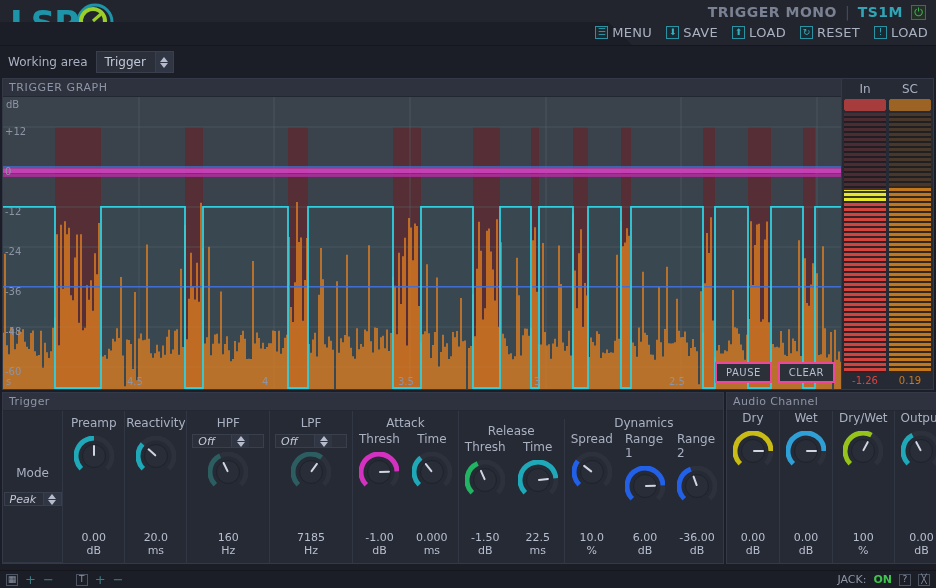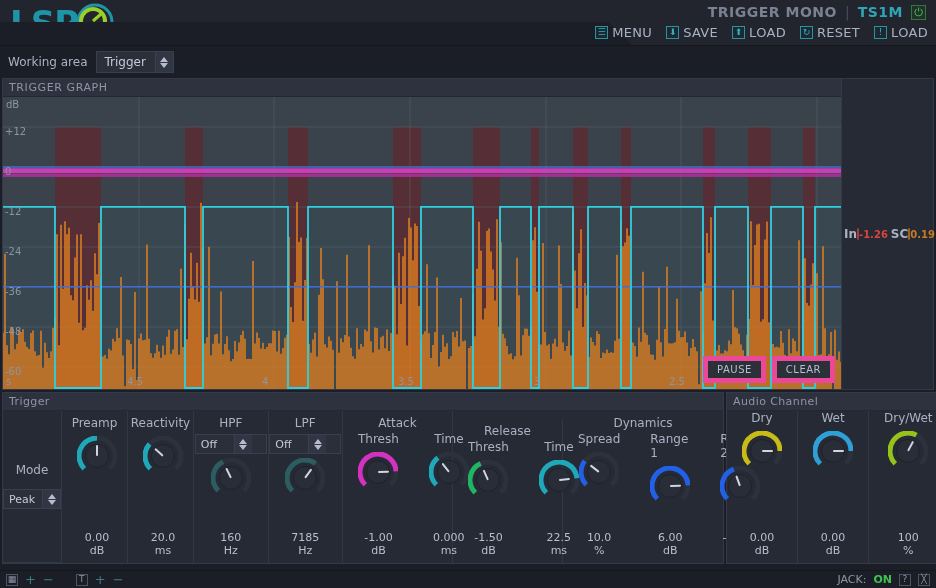--- a/index.html
+++ b/index.html
@@ -78,60 +78,60 @@
   .graph-header {
     height:18px; background:#2e323e; color:#8e95a6; font-size:11px;
     padding:2px 0 0 6px; letter-spacing:0.6px; border-bottom:1px solid #232731;
   }
   .graph-canvas { position:absolute; left:0; right:0; top:18px; bottom:0; background:#3a434b; overflow:hidden; }
   .gp-axis-text { position:absolute; color:#8d94a5; font-size:10px; pointer-events:none; }
   .meters-wrap {
     width:92px; border-left:1px solid #343948; display:flex; padding:2px 2px 0 2px; gap:3px;
     background:#262a35;
   }
-  .meter-col { flex:1; display:flex; align-items:center;font-weight:bold; }
+  .meter-col { flex:1; display:flex; flex-direction:column; align-items:center; }
   .meter-name { font-size:12px; color:#aab1c2; height:18px; line-height:17px; }
   .meter-head { width:100%; height:12px; margin-bottom:2px; border-radius:2px; }
   .meter-body { width:100%; flex:1; background:#23262f; position:relative; overflow:hidden; }
   .meter-val { font-size:10px; height:16px; line-height:16px; }
   .gbuttons { position:absolute; right:6px; bottom:6px; display:flex; gap:6px; z-index:5; }
   .gbtn {
-    background:#2b3039; border:5px solid #ec4899; color:#b8bfd0;
+    background:#2b3039; border:2px solid #ec4899; color:#b8bfd0;
     font-size:10px; padding:3px 9px; cursor:pointer; letter-spacing:0.5px;
   }
   
   .bottom { display:flex; gap:2px; margin:2px 2px 0 2px; height:172px; }
   .section { background:#262a35; border:1px solid #343948; display:flex; flex-direction:column; }
   .sec-title {
     height:18px; background:#2e323e; color:#8e95a6; font-size:11px;
     padding:2px 0 0 6px; letter-spacing:0.4px; border-bottom:1px solid #232731;
   }
   .sec-body { flex:1; display:flex; }
   .grp { display:flex; flex-direction:column; border-right:1px solid #323746; padding:0; }
   .grp:last-child { border-right:none; }
   .grp-title { text-align:center; color:#aab1c2; font-size:12px; padding:5px 0 2px 0; }
   .knobrow { display:flex; flex:1; }
-  .kcell { display:flex; flex-direction:column; align-items:center; flex:1; padding:0 15px; }
+  .kcell { display:flex; flex-direction:column; align-items:center; flex:1; padding:0 6px; }
   .klabel { font-size:12px; color:#aab1c2; margin-bottom:2px; }
   .kval { font-size:11px; color:#b8bfd0; text-align:center; line-height:13px; margin-top:auto; padding-bottom:6px;}
   .knob-wrap { position:relative; width:40px; height:40px; margin:4px 0 2px 0; }
   .knob-face {
     position:absolute; left:8px; top:8px; width:24px; height:24px; border-radius:50%;
     background:#292d37; border:1px solid #1e222b;
   }
   .knob-ptr {
     position:absolute; left:50%; top:50%; width:2px; height:11px; background:#cfd5e2;
     transform-origin:50% 100%; margin-left:-1px; margin-top:-11px; border-radius:1px;
   }
   .mode-cell { display:flex; flex-direction:column; width:64px; }
   .mode-top { flex:1; display:flex; flex-direction:column; align-items:center; justify-content:center; gap:10px;
               border-bottom:1px solid #323746; padding-bottom:6px;}
   .mode-bot { height:44px; display:flex; align-items:center; justify-content:center; gap:8px; }
   .chk { width:11px; height:11px; background:#13c0c8; border:1px solid #0c8f96; cursor:pointer; }
-  .combo-sm { height:20px; }
+  .combo-sm { height:14px;font-style:italic; }
   .combo-sm .combo-val { min-width:38px; font-size:11px; padding:0 5px; }
   .offcombo { width:72px; margin:2px 0 0 0; }
   
   .statusbar {
     position:absolute; left:0; bottom:0; width:936px; height:18px;
     background:#1b1e26; display:flex; align-items:center; padding:0 6px;
     border-top:1px solid #14161c;
   }
   .sb-left { display:flex; align-items:center; gap:7px; }
   .sb-right { margin-left:auto; display:flex; align-items:center; gap:7px; }

